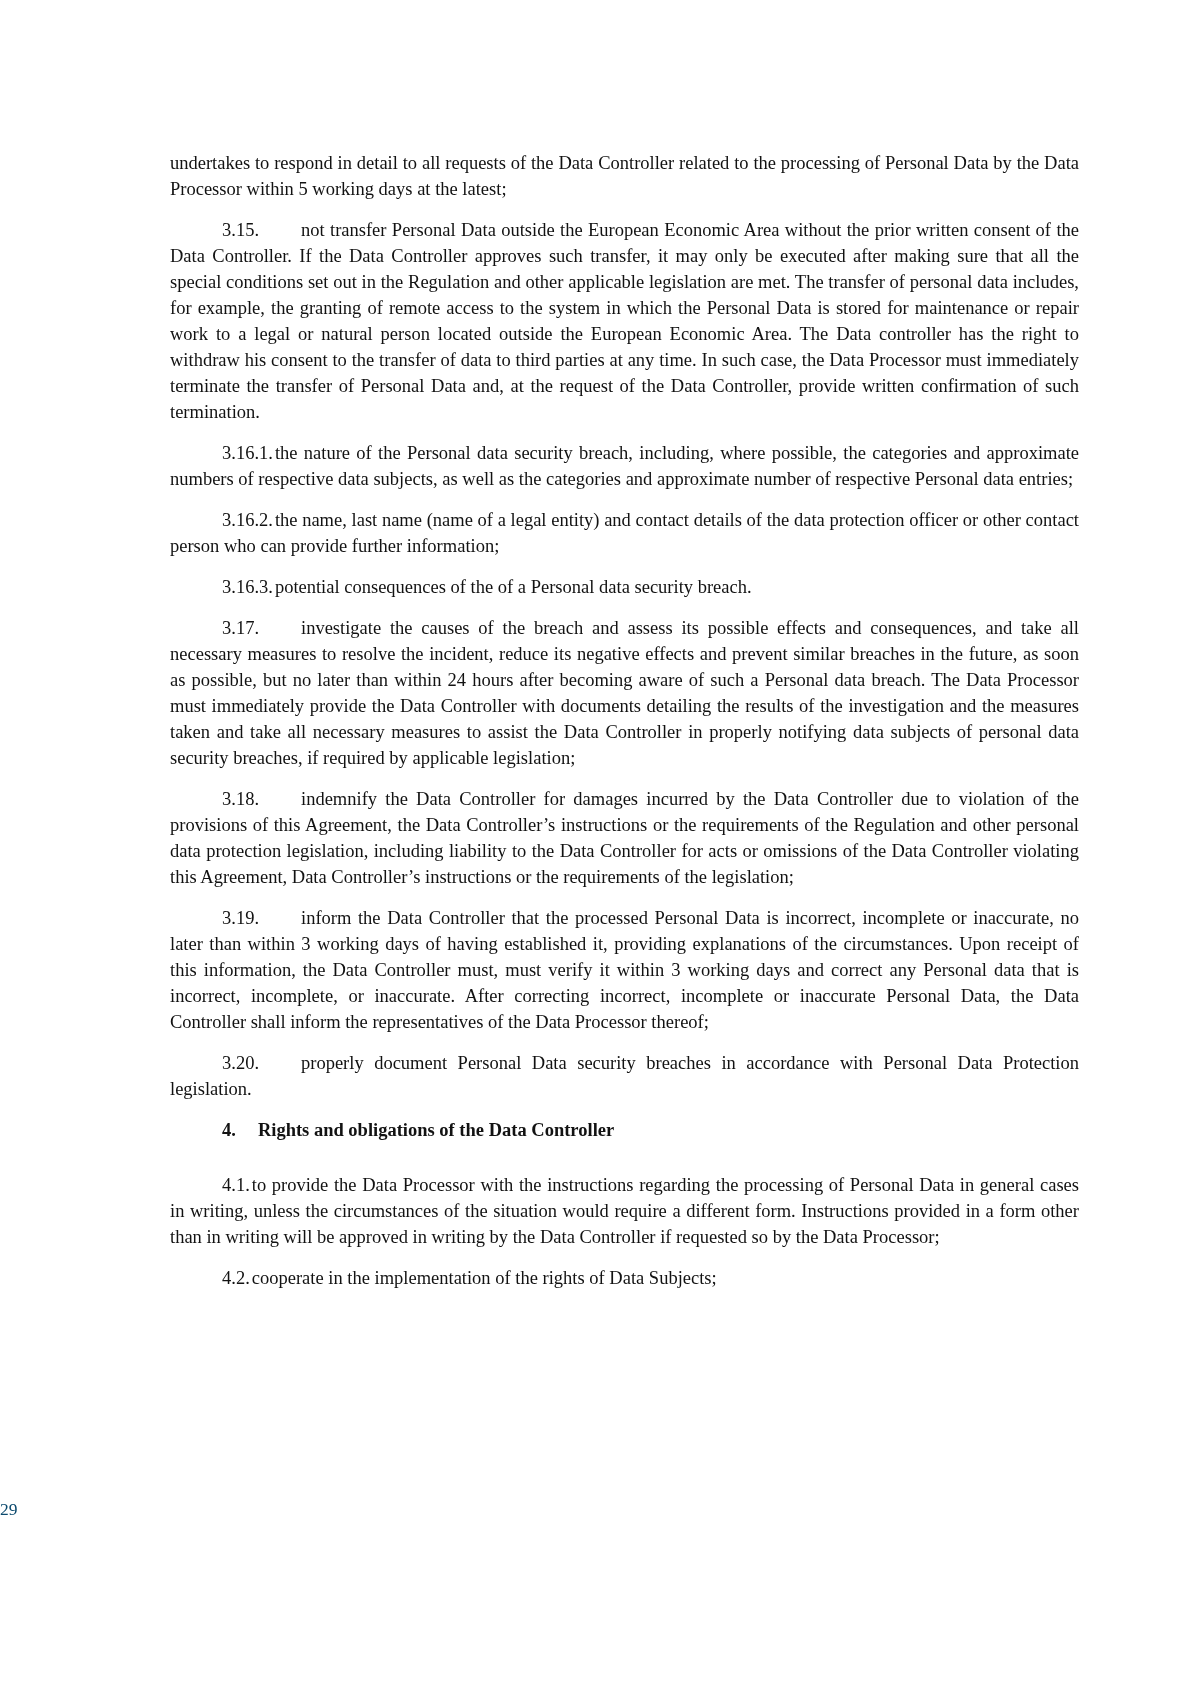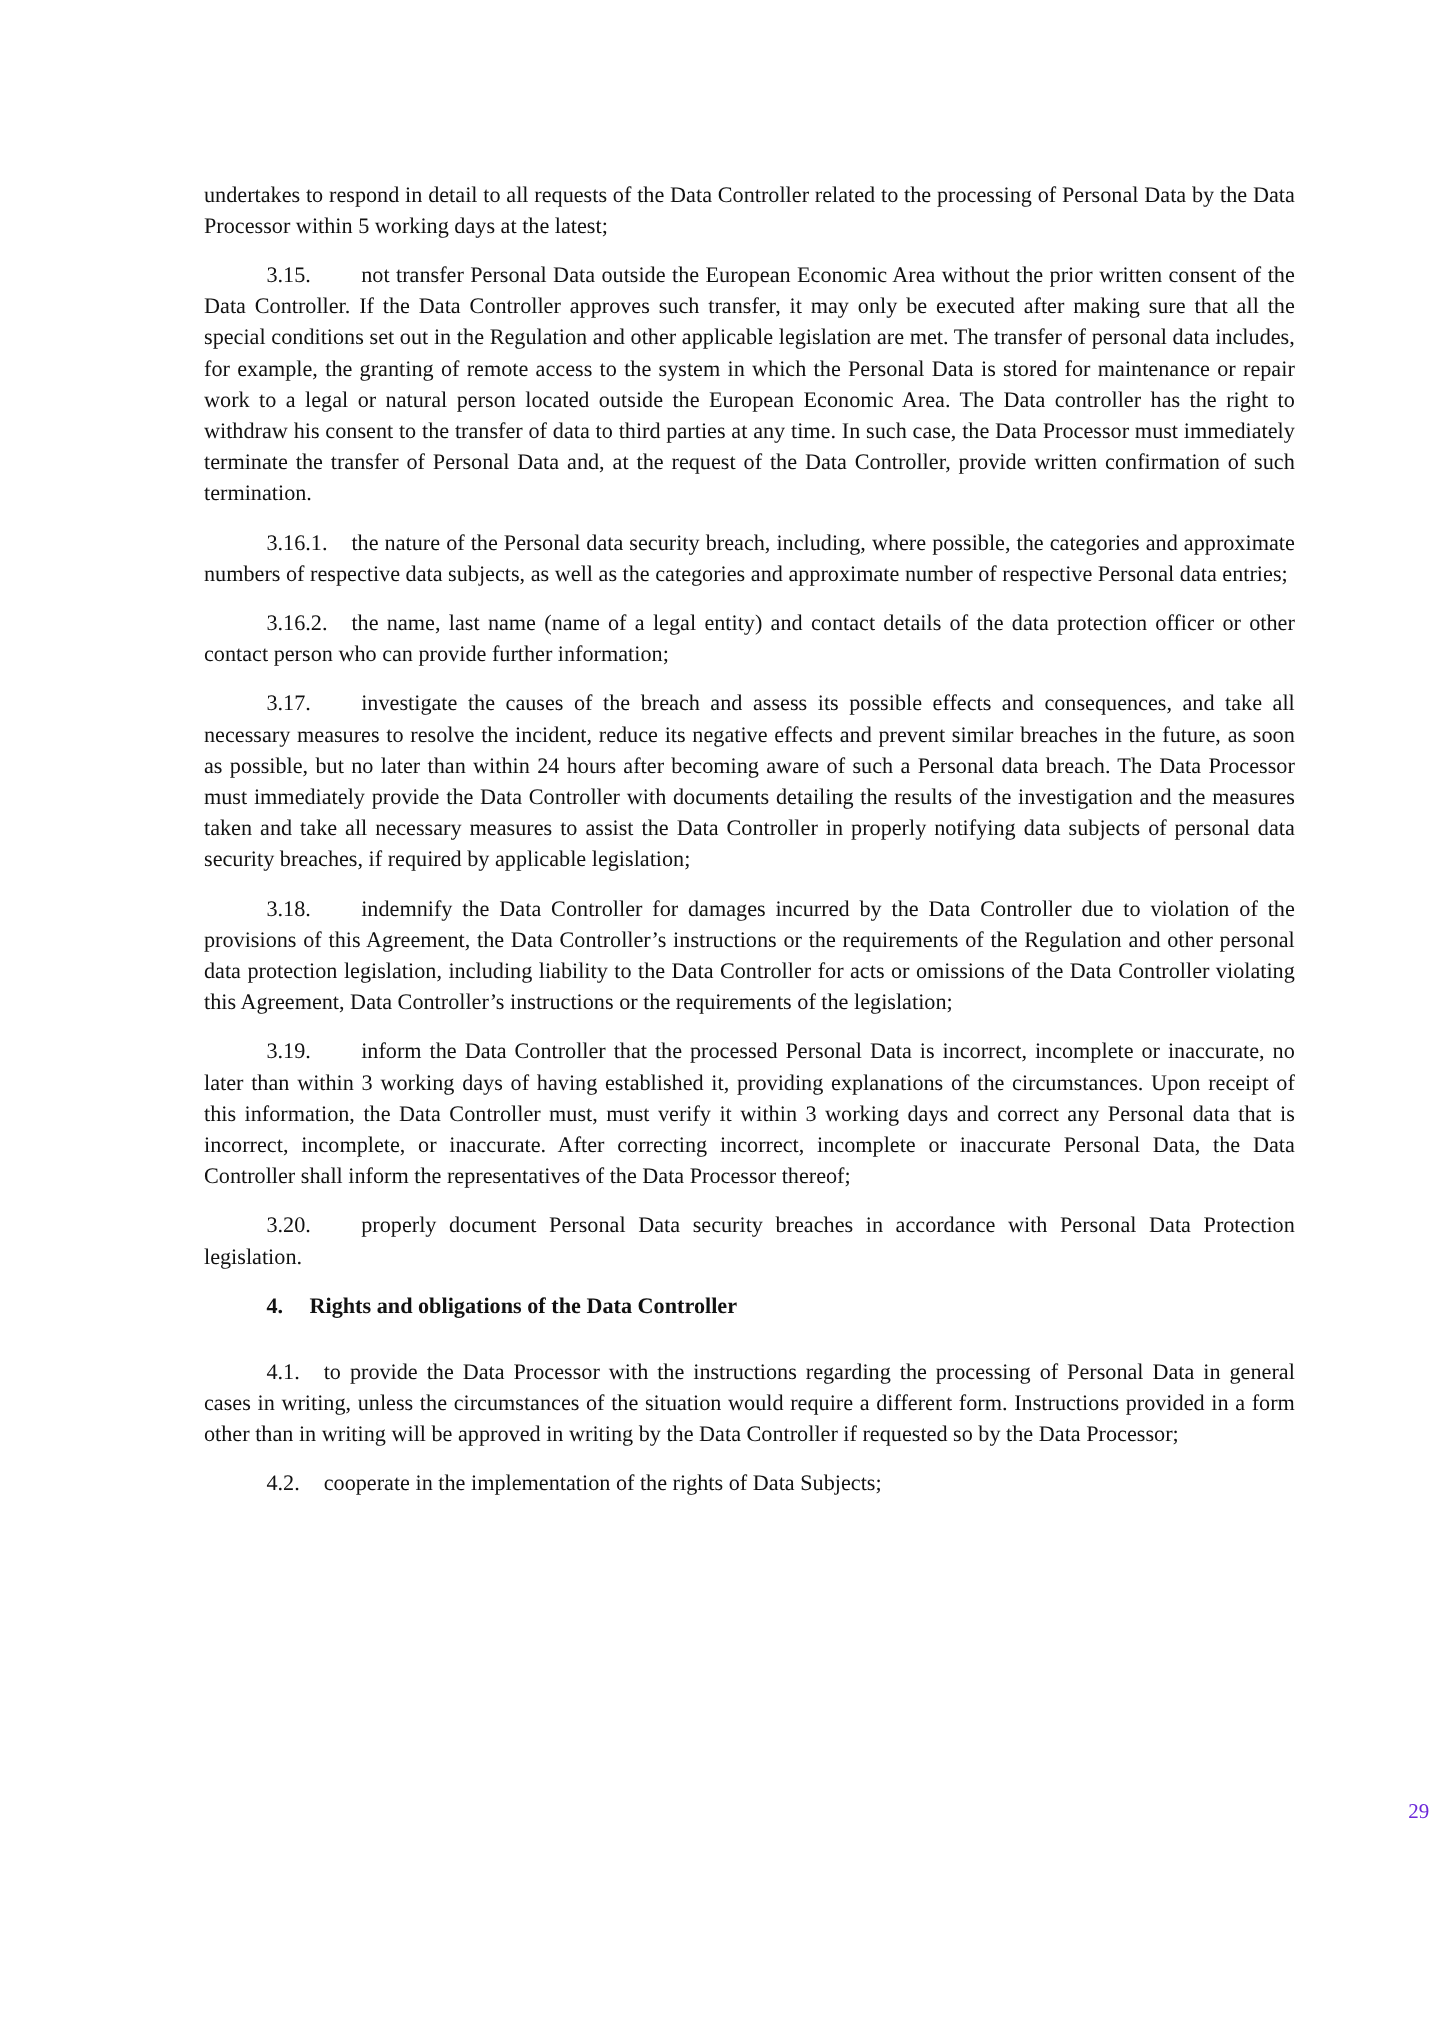--- a/index.html
+++ b/index.html
@@ -19,51 +19,52 @@
     position: relative;
     font-size: 18.5px;
     line-height: 26px;
   }
   .para {
     text-align: justify;
     margin-bottom: 15px;
   }
   .indent { text-indent: 52px; }
   .tab   { margin-right: 42px; }
-  .tab-s { margin-right: 20px; font-family: Liberation Serif, serif; }
+  .tab-s { margin-right: 2px; font-family: Liberation Serif, serif; }
   .tab-h { margin-right: 22px; }
   .heading {
     font-weight: bold;
     text-indent: 52px;
     margin-bottom: 29px;
   }
   .page-number {
     position: absolute;
     top: 1496px;
     left: 0;
     width: 100%;
-    text-align: right;
+    text-align: left;
     font-size: 17.5px;
-    color: #6d28d9;
+    color: #0c4a6e;
   }
 </style>
 </head>
 <body>
 
 <div class="page">
 
   <p class="para"><span>undertakes to respond in detail to all requests of the Data Controller related to the processing of Personal Data by the Data Processor within 5 working days at the latest;</span></p>
 
   <p class="para indent"><span class="tab">3.15.</span><span>not transfer Personal Data outside the European Economic Area without the prior written consent of the Data Controller. If the Data Controller approves such transfer, it may only be executed after making sure that all the special conditions set out in the Regulation and other applicable legislation are met. The transfer of personal data includes, for example, the granting of remote access to the system in which the Personal Data is stored for maintenance or repair work to a legal or natural person located outside the European Economic Area. The Data controller has the right to withdraw his consent to the transfer of data to third parties at any time. In such case, the Data Processor must immediately terminate the transfer of Personal Data and, at the request of the Data Controller, provide written confirmation of such termination.</span></p>
 
 
   <p class="para indent"><span class="tab-s">3.16.1.</span><span>the nature of the Personal data security breach, including, where possible, the categories and approximate numbers of respective data subjects, as well as the categories and approximate number of respective Personal data entries;</span></p>
 
   <p class="para indent"><span class="tab-s">3.16.2.</span><span>the name, last name (name of a legal entity) and contact details of the data protection officer or other contact person who can provide further information;</span></p>
 
+  <p class="para indent"><span class="tab-s">3.16.3.</span><span>potential consequences of the of a Personal data security breach.</span></p>
 
   <p class="para indent"><span class="tab">3.17.</span><span>investigate the causes of the breach and assess its possible effects and consequences, and take all necessary measures to resolve the incident, reduce its negative effects and prevent similar breaches in the future, as soon as possible, but no later than within 24 hours after becoming aware of such a Personal data breach. The Data Processor must immediately provide the Data Controller with documents detailing the results of the investigation and the measures taken and take all necessary measures to assist the Data Controller in properly notifying data subjects of personal data security breaches, if required by applicable legislation;</span></p>
 
   <p class="para indent"><span class="tab">3.18.</span><span>indemnify the Data Controller for damages incurred by the Data Controller due to violation of the provisions of this Agreement, the Data Controller’s instructions or the requirements of the Regulation and other personal data protection legislation, including liability to the Data Controller for acts or omissions of the Data Controller violating this Agreement, Data Controller’s instructions or the requirements of the legislation;</span></p>
 
   <p class="para indent"><span class="tab">3.19.</span><span>inform the Data Controller that the processed Personal Data is incorrect, incomplete or inaccurate, no later than within 3 working days of having established it, providing explanations of the circumstances. Upon receipt of this information, the Data Controller must, must verify it within 3 working days and correct any Personal data that is incorrect, incomplete, or inaccurate. After correcting incorrect, incomplete or inaccurate Personal Data, the Data Controller shall inform the representatives of the Data Processor thereof;</span></p>
 
   <p class="para indent"><span class="tab">3.20.</span><span>properly document Personal Data security breaches in accordance with Personal Data Protection legislation.</span></p>
 
   <p class="heading"><span class="tab-h">4.</span><span>Rights and obligations of the Data Controller</span></p>

